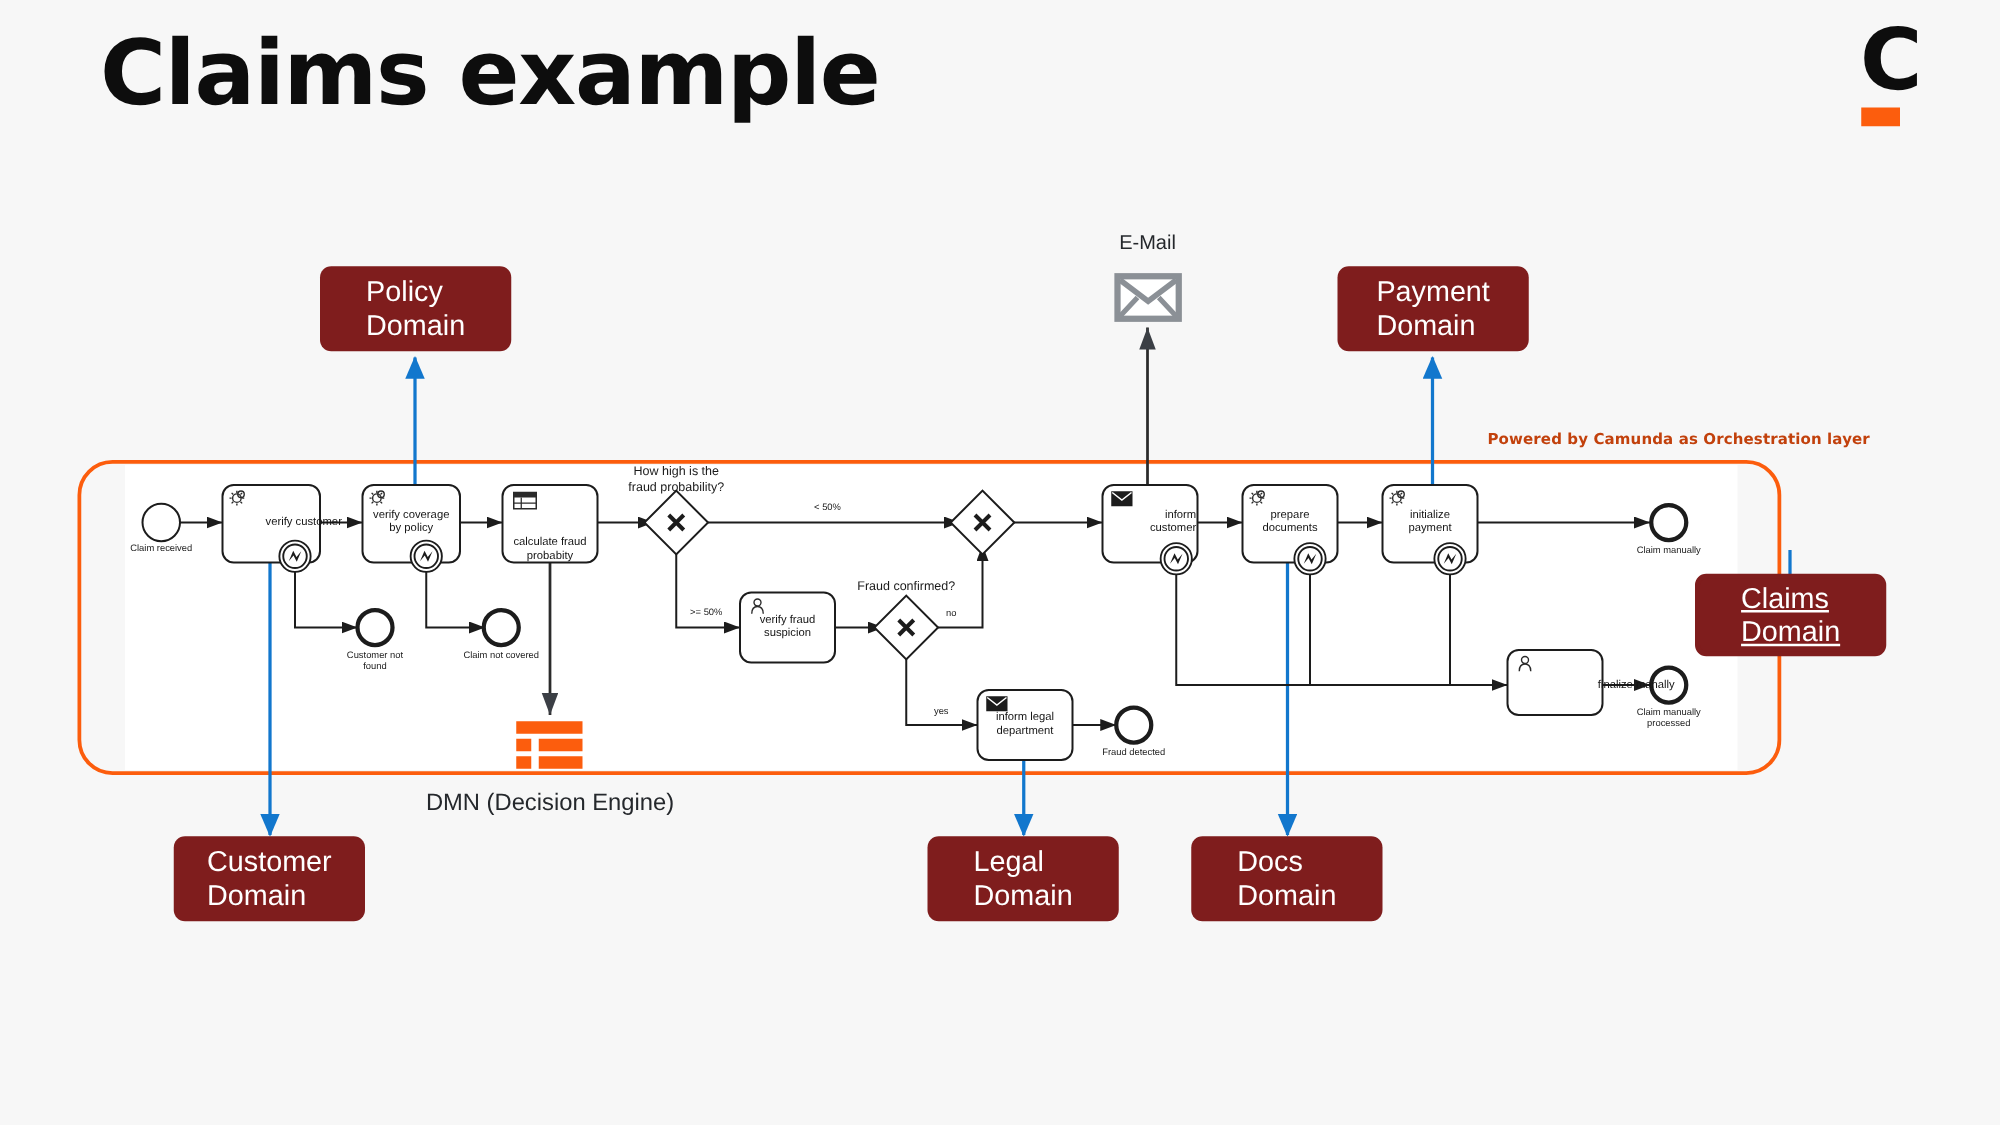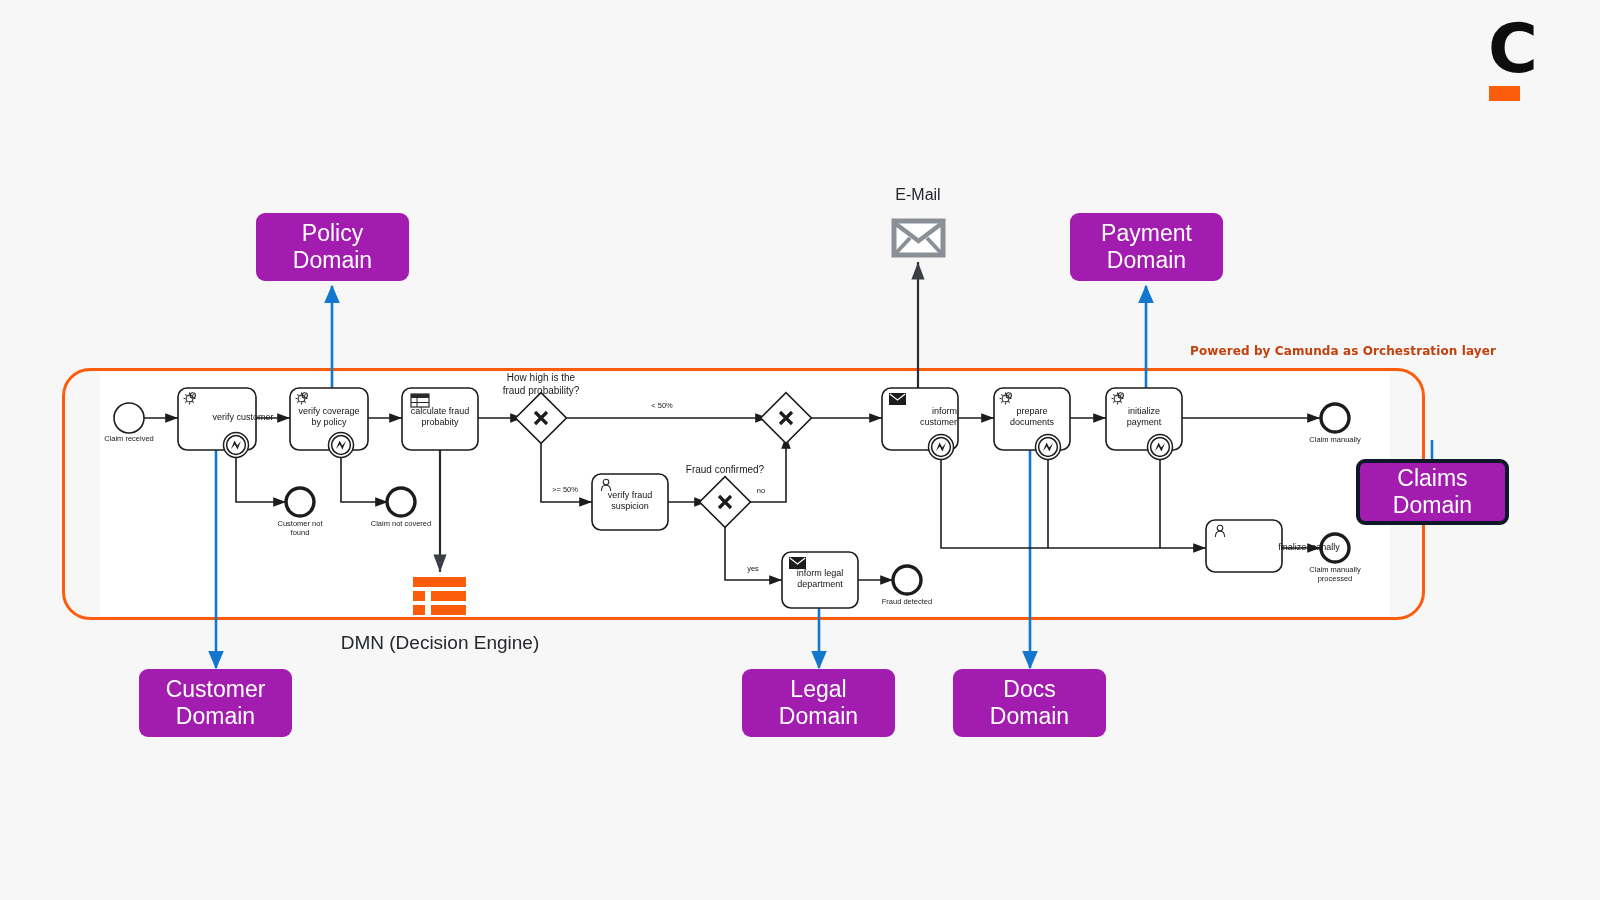--- a/index.html
+++ b/index.html
@@ -41,26 +41,26 @@
   }
   .orch-label{
     position:absolute;left:1190px;top:344px;
     font-size:12px;font-weight:bold;color:#c2410c;
     font-family:"DejaVu Sans","Liberation Sans",sans-serif;
     letter-spacing:0.1px;white-space:nowrap;
   }
 
   
   .dbox{
-    position:absolute;background:#a21caf;border-radius:9px;
+    position:absolute;background:#7f1d1d;border-radius:9px;
     color:#fff;display:flex;align-items:center;justify-content:center;
-    text-align:center;font-size:23px;line-height:1.18;
+    text-align:left;font-size:23px;line-height:1.18;
     white-space:pre-line;box-sizing:border-box;
   }
-  .dbox.hl{border:4px solid #0f172a;}
+  .dbox.hl{border:4px solid #7f1d1d;text-decoration:underline;}
 
   
   svg.layer{position:absolute;left:0;top:0;width:1600px;height:900px;overflow:visible;}
 
   
   .nlabel{
     position:absolute;text-align:center;
     font-size:9px;color:#141414;line-height:1.22;
     white-space:pre-line;pointer-events:none;
   }
@@ -88,20 +88,21 @@
   .dmn-cap{
     position:absolute;left:330px;top:632px;width:220px;
     text-align:center;font-size:19px;color:#25282c;
   }
 </style>
 </head>
 <body>
 
 <div id="stage">
 
+  <div class="title">Claims example</div>
 
   <div class="logo">
     <div class="c">C</div>
     <div class="bar"></div>
   </div>
 
   <div class="orch-inner"></div>
   <div class="orch-band"></div>
   <div class="orch-label">Powered by Camunda as Orchestration layer</div>
 
@@ -311,21 +312,21 @@
       <g transform="translate(725,502)">
         <rect x="-18" y="-18" width="36" height="36" transform="rotate(45)" fill="#fff" stroke="#1c1c1c" stroke-width="1.6"></rect>
         <path d="M-6,-6 L6,6 M6,-6 L-6,6" stroke="#1c1c1c" stroke-width="3.2"></path>
       </g>
     </g>
   </svg>
 
   <div class="nlabel" style="left:179px;top:412px;width:76px;padding-left:26px;">verify customer</div>
   <div class="nlabel" style="left:291px;top:406px;width:76px;">verify coverage
 by policy</div>
-  <div class="nlabel" style="left:403px;top:406px;width:74px;">calculate fraud
+  <div class="nlabel" style="left:403px;top:428px;width:74px;">calculate fraud
 probabity</div>
   <div class="nlabel" style="left:593px;top:490px;width:74px;">verify fraud
 suspicion</div>
   <div class="nlabel" style="left:783px;top:568px;width:74px;">inform legal
 department</div>
   <div class="nlabel" style="left:883px;top:406px;width:74px;text-align:right;">inform
 customer</div>
   <div class="nlabel" style="left:995px;top:406px;width:74px;">prepare
 documents</div>
   <div class="nlabel" style="left:1107px;top:406px;width:74px;">initialize

